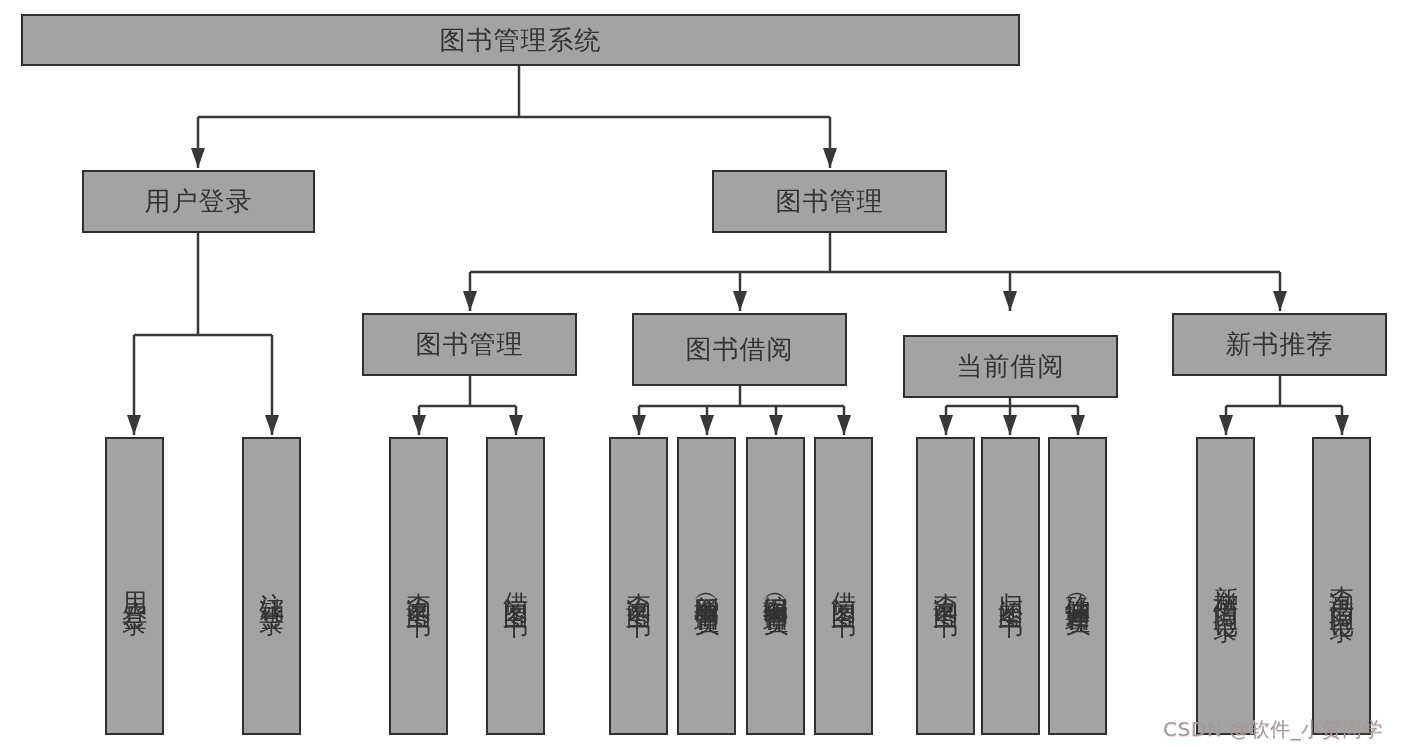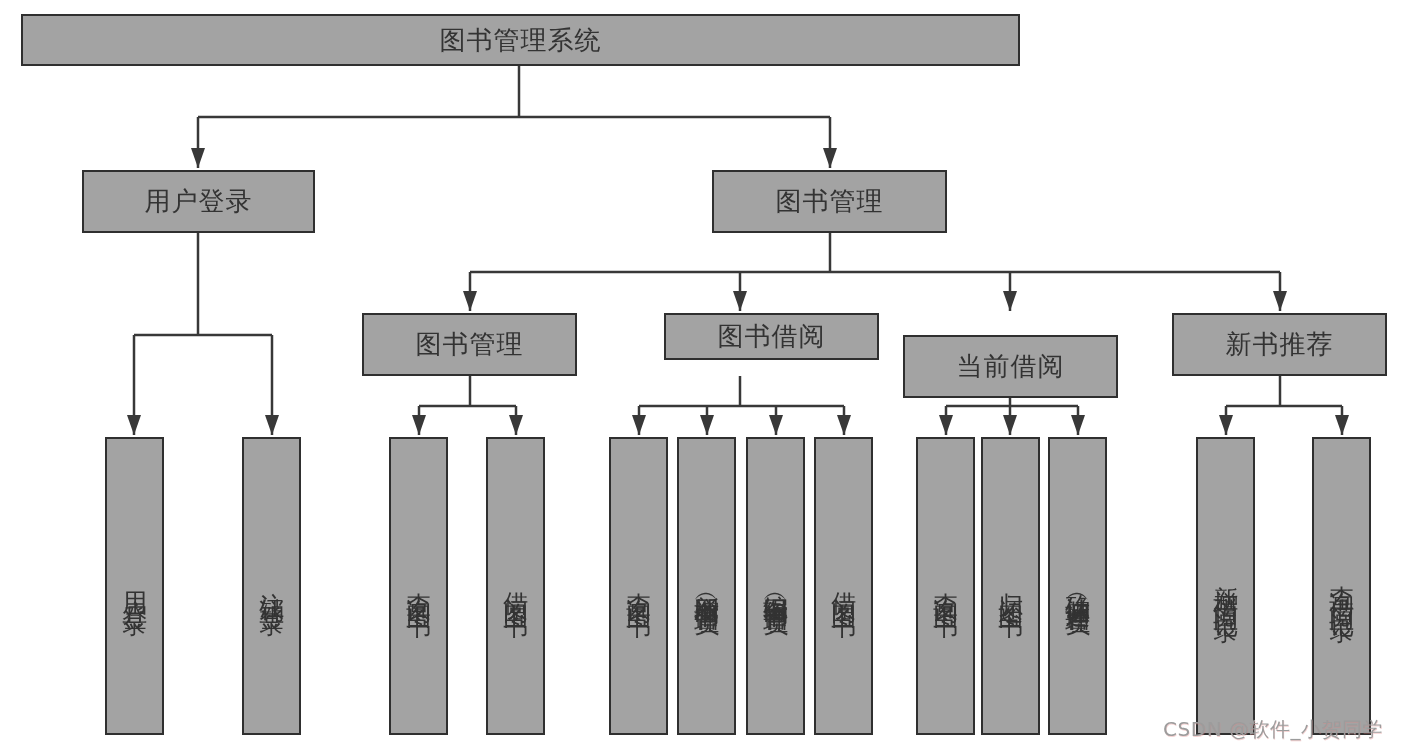--- a/index.html
+++ b/index.html
@@ -134,21 +134,21 @@
   <div class="box" style="left:82px; top:170px; width:233px; height:63px;">
     <span class="hlabel">用户登录</span>
   </div>
   <div class="box" style="left:712px; top:170px; width:235px; height:63px;">
     <span class="hlabel">图书管理</span>
   </div>
 
   <div class="box" style="left:362px; top:313px; width:215px; height:63px;">
     <span class="hlabel">图书管理</span>
   </div>
-  <div class="box" style="left:664px; top:313px; width:215px; height:47px;">
+  <div class="box" style="left:632px; top:313px; width:215px; height:73px;">
     <span class="hlabel">图书借阅</span>
   </div>
   <div class="box" style="left:903px; top:313px; width:215px; height:63px;margin-top:22px;">
     <span class="hlabel">当前借阅</span>
   </div>
   <div class="box" style="left:1172px; top:313px; width:215px; height:63px;">
     <span class="hlabel">新书推荐</span>
   </div>
 
   <div class="box" style="left:105px; top:437px; width:59px; height:298px;">

